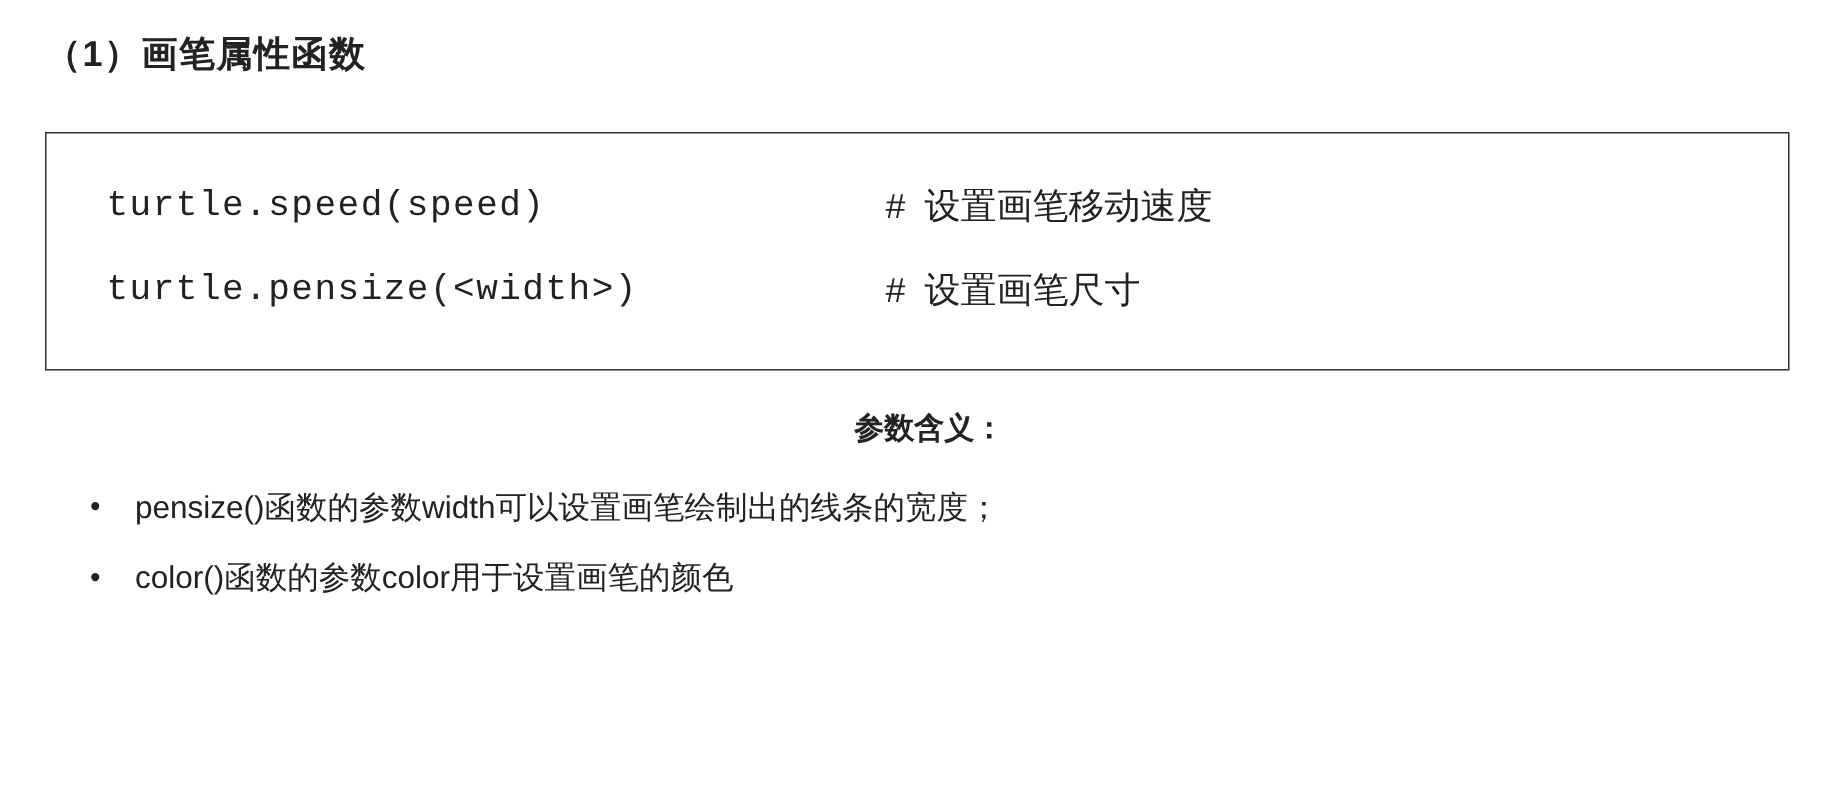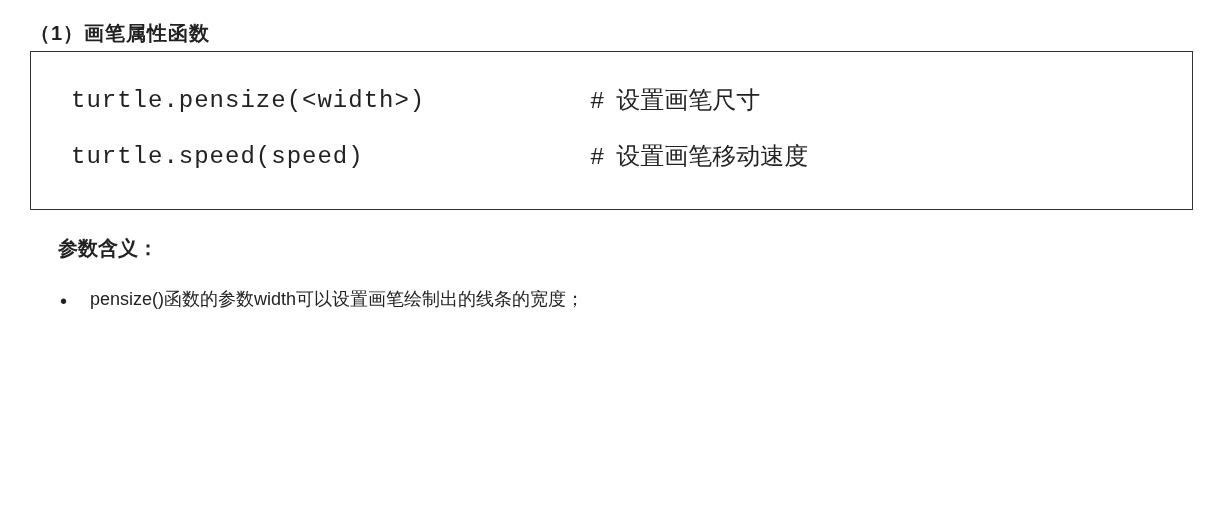--- a/index.html
+++ b/index.html
@@ -8,23 +8,23 @@
       box-sizing: border-box;
     }
     body {
       font-family: "Microsoft YaHei", "PingFang SC", sans-serif;
       background: #ffffff;
       padding: 20px 30px;
       width: 1223px;
       color: #222;
     }
     .heading {
-      font-size: 20px;
+      font-size: 24px;
       font-weight: bold;
-      margin-bottom: 4px;
+      margin-bottom: 36px;
       letter-spacing: 1px;
     }
     .code-box {
       border: 1px solid #333;
       padding: 20px 40px 25px 40px;
       margin-bottom: 25px;
     }
     .code-box table {
       border-collapse: collapse;
       width: 100%;
@@ -44,29 +44,30 @@
       font-family: "Microsoft YaHei", sans-serif;
       white-space: nowrap;
     }
     .hash {
       font-family: "Courier New", Consolas, monospace;
       margin-right: 12px;
     }
     .sub-heading {
       font-size: 20px;
       font-weight: bold;
-      margin-left: 28px;
+      margin-left: 16px;
       margin-bottom: 25px;
+      text-align: center;
     }
     .bullet-list {
       list-style: none;
       padding-left: 30px;
     }
     .bullet-list li {
-      font-size: 18px;
+      font-size: 21px;
       margin-bottom: 18px;
       position: relative;
       padding-left: 30px;
       line-height: 1.4;
     }
     .bullet-list li::before {
       content: "•";
       position: absolute;
       left: 0;
       top: 0;
@@ -75,28 +76,29 @@
   </style>
 </head>
 <body>
 
 <h2 class="heading">（1）画笔属性函数</h2>
 
 <div class="code-box">
   <table>
     <tbody>
         <tr>
+      <td class="code-cell">turtle.speed(speed)</td>
+      <td class="comment-cell"><span class="hash">#</span><span>设置画笔移动速度</span></td>
+    </tr>
+    <tr>
       <td class="code-cell">turtle.pensize(&lt;width&gt;)</td>
       <td class="comment-cell"><span class="hash">#</span><span>设置画笔尺寸</span></td>
-    </tr>
-    <tr>
-      <td class="code-cell">turtle.speed(speed)</td>
-      <td class="comment-cell"><span class="hash">#</span><span>设置画笔移动速度</span></td>
     </tr>
   </tbody>
     </table>
 </div>
 
 <div class="sub-heading">参数含义：</div>
 
 <ul class="bullet-list">
   <li>pensize()函数的参数width可以设置画笔绘制出的线条的宽度；</li>
+  <li>color()函数的参数color用于设置画笔的颜色</li>
 </ul>
 
 </body></html>

